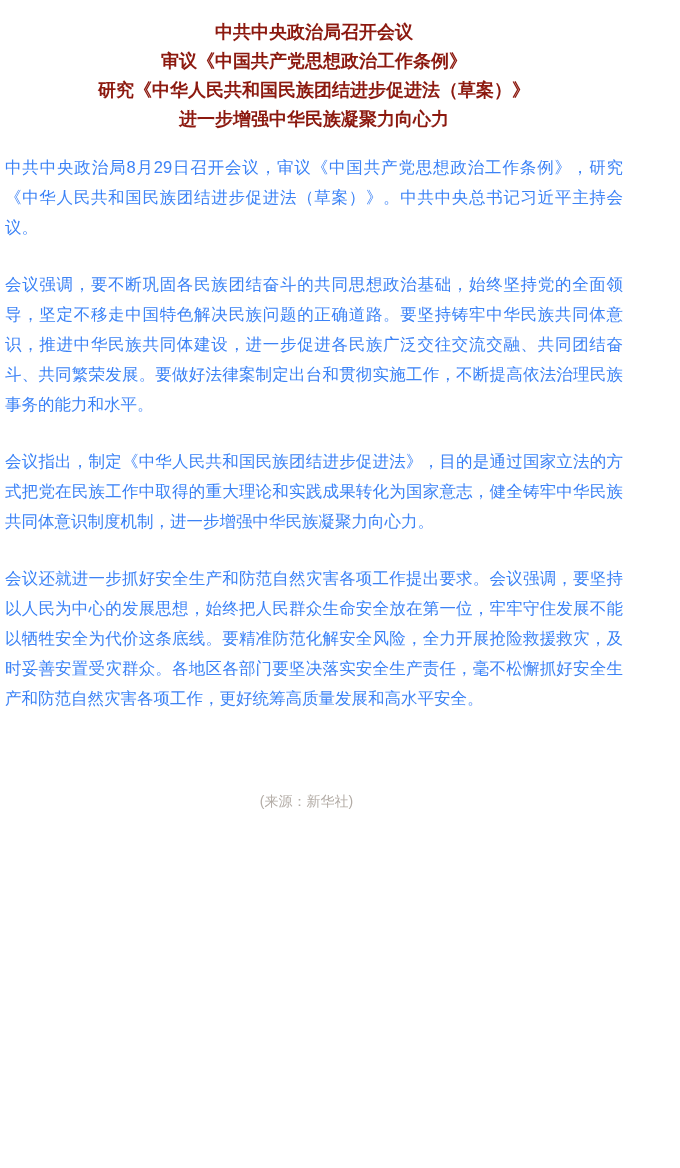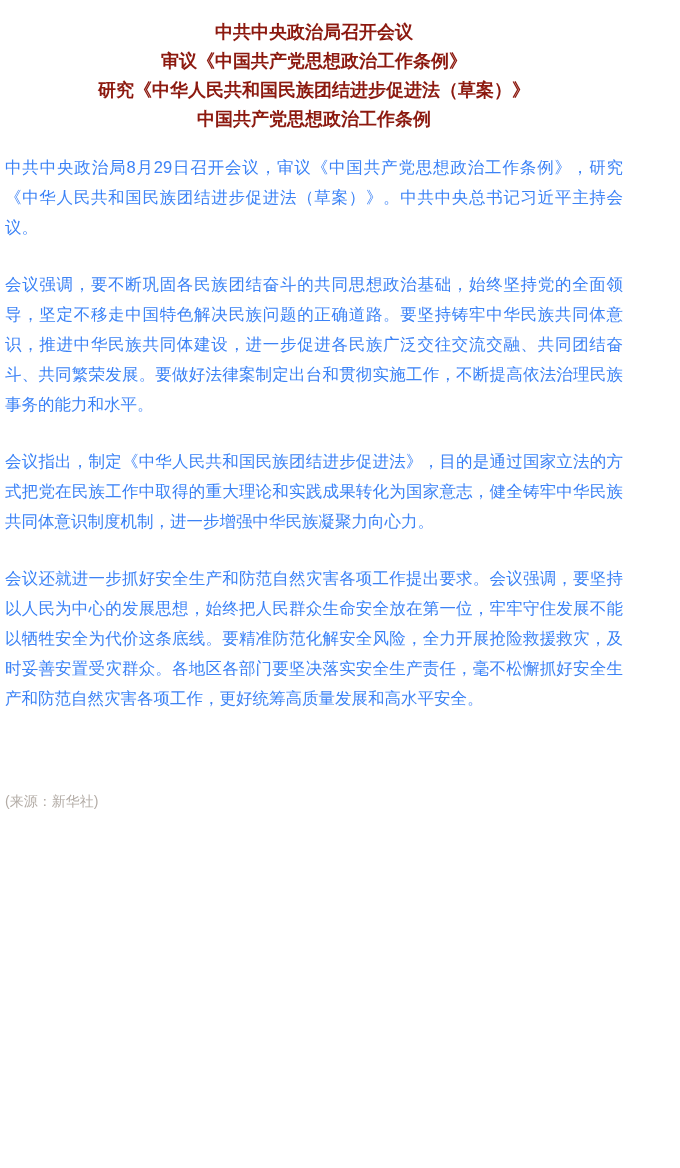--- a/index.html
+++ b/index.html
@@ -36,36 +36,36 @@
     font-size: 16.5px;
     line-height: 30px;
     color: #3b82f6;
     text-align: justify;
     text-justify: inter-ideograph;
     word-break: break-all;
   }
   .article-source {
     margin: 78px 0 0 0;
     padding-right: 15px;
-    text-align: left;
+    text-align: center;
     font-size: 14px;
     line-height: 20px;
     color: #b3aca6;
   }
 </style>
 </head>
 <body>
 
 <div class="page">
 
   <h1 class="article-title">
     <span class="title-line">中共中央政治局召开会议</span>
     <span class="title-line">审议《中国共产党思想政治工作条例》</span>
     <span class="title-line">研究《中华人民共和国民族团结进步促进法（草案）》</span>
-    <span class="title-line">中国共产党思想政治工作条例</span>
+    <span class="title-line">进一步增强中华民族凝聚力向心力</span>
   </h1>
 
   <div class="article-body">
     <p>中共中央政治局8月29日召开会议，审议《中国共产党思想政治工作条例》，研究《中华人民共和国民族团结进步促进法（草案）》。中共中央总书记习近平主持会议。</p>
     <p>会议强调，要不断巩固各民族团结奋斗的共同思想政治基础，始终坚持党的全面领导，坚定不移走中国特色解决民族问题的正确道路。要坚持铸牢中华民族共同体意识，推进中华民族共同体建设，进一步促进各民族广泛交往交流交融、共同团结奋斗、共同繁荣发展。要做好法律案制定出台和贯彻实施工作，不断提高依法治理民族事务的能力和水平。</p>
     <p>会议指出，制定《中华人民共和国民族团结进步促进法》，目的是通过国家立法的方式把党在民族工作中取得的重大理论和实践成果转化为国家意志，健全铸牢中华民族共同体意识制度机制，进一步增强中华民族凝聚力向心力。</p>
     <p>会议还就进一步抓好安全生产和防范自然灾害各项工作提出要求。会议强调，要坚持以人民为中心的发展思想，始终把人民群众生命安全放在第一位，牢牢守住发展不能以牺牲安全为代价这条底线。要精准防范化解安全风险，全力开展抢险救援救灾，及时妥善安置受灾群众。各地区各部门要坚决落实安全生产责任，毫不松懈抓好安全生产和防范自然灾害各项工作，更好统筹高质量发展和高水平安全。</p>
   </div>
 
   <div class="article-source">(来源：新华社)</div>

